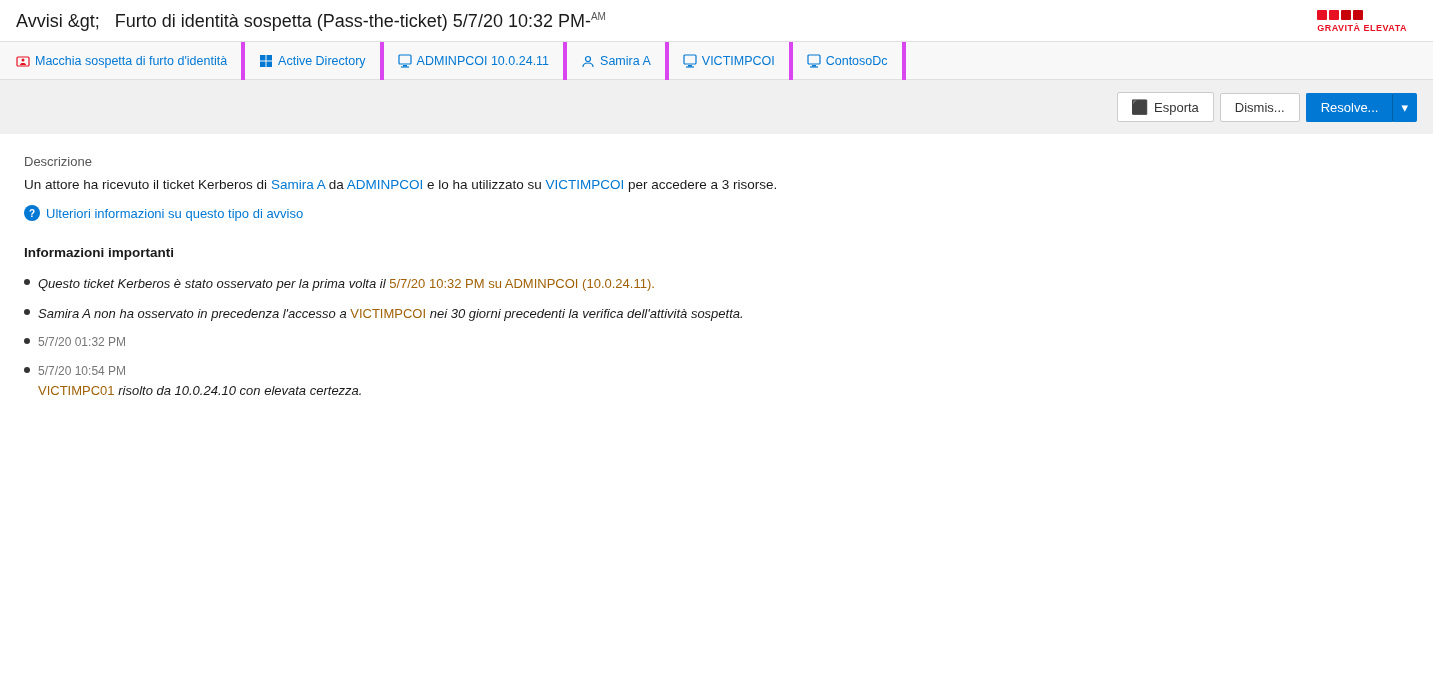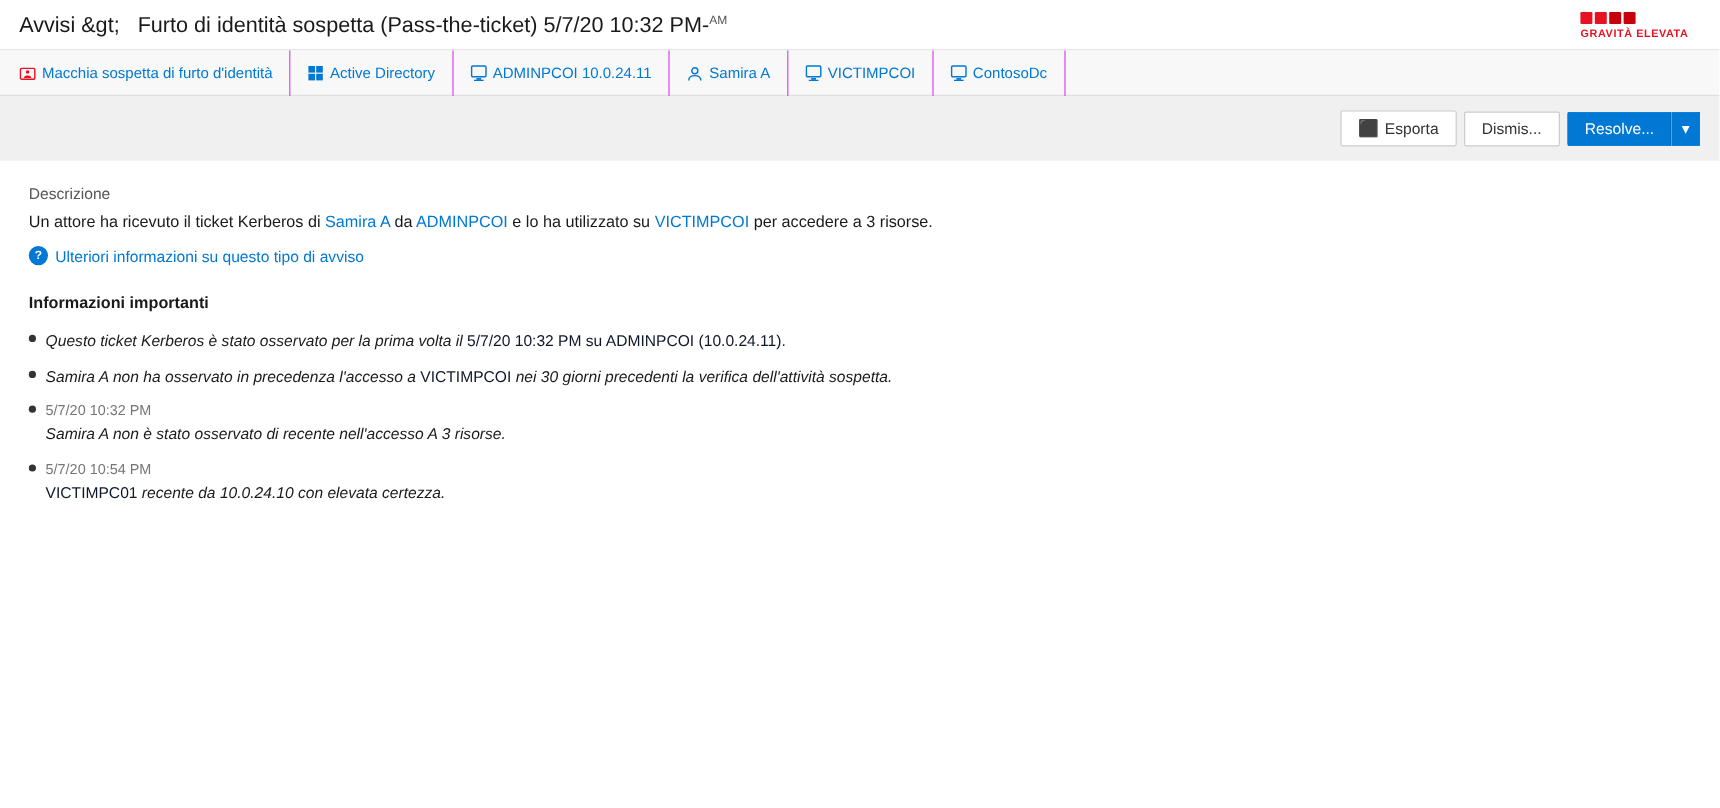--- a/index.html
+++ b/index.html
@@ -65,21 +65,21 @@
       border-bottom: 1px solid #e0e0e0;
       background: #f8f8f8;
       height: 38px;
     }
     .tag-item {
       display: flex;
       align-items: center;
       gap: 5px;
       padding: 0 14px;
       height: 38px;
-      border-right: 1px solid #d946ef;
+      border-right: 4px solid #d946ef;
       font-size: 12.5px;
       color: #0078d4;
       cursor: pointer;
       white-space: nowrap;
     }
     .tag-item:first-child {
       padding-left: 0;
     }
     .tag-icon {
       width: 14px;
@@ -220,21 +220,21 @@
       cursor: pointer;
     }
     .bullet-content { flex: 1; }
     .timestamp {
       color: #767676;
       font-size: 12px;
       display: block;
       margin-bottom: 1px;
     }
     .timestamp-sep { color: #767676; }
-    .link-text { color: #0f172a; }
+    .link-text { color: #a16207; }
     .normal-text { color: #1a1a1a; font-style: italic; }
   </style>
 </head>
 <body>
 
 <div class="header">
   <div class="header-left">
     <span class="header-title">
       <span>Avvisi &amp;gt;</span>
       &nbsp;
@@ -360,27 +360,26 @@
     <li>
       <div class="bullet-dot"></div>
       <div class="bullet-content">
         <span class="normal-text">Samira A non ha osservato in precedenza l'accesso a </span><span class="link-text">VICTIMPCOI</span><span class="normal-text"> nei 30 giorni precedenti la verifica dell'attività sospetta.</span>
       </div>
     </li>
 
     <li>
       <div class="bullet-dot"></div>
       <div class="bullet-content">
-        <span class="timestamp">5/7/20 10:32 PM</span>
-        <span class="normal-text">Samira A non è stato osservato di recente nell'accesso A 3 risorse.</span>
+        <span class="timestamp">5/7/20 01:32 PM</span>
       </div>
     </li>
 
     <li>
       <div class="bullet-dot"></div>
       <div class="bullet-content">
         <span class="timestamp">5/7/20 10:54 PM</span>
-        <span class="link-text" style="cursor:pointer;">VICTIMPC01</span><span class="normal-text"> recente da 10.0.24.10 con elevata certezza.</span>
+        <span class="link-text" style="cursor:pointer;">VICTIMPC01</span><span class="normal-text"> risolto da 10.0.24.10 con elevata certezza.</span>
       </div>
     </li>
 
   </ul>
 </div>
 
 </body></html>

